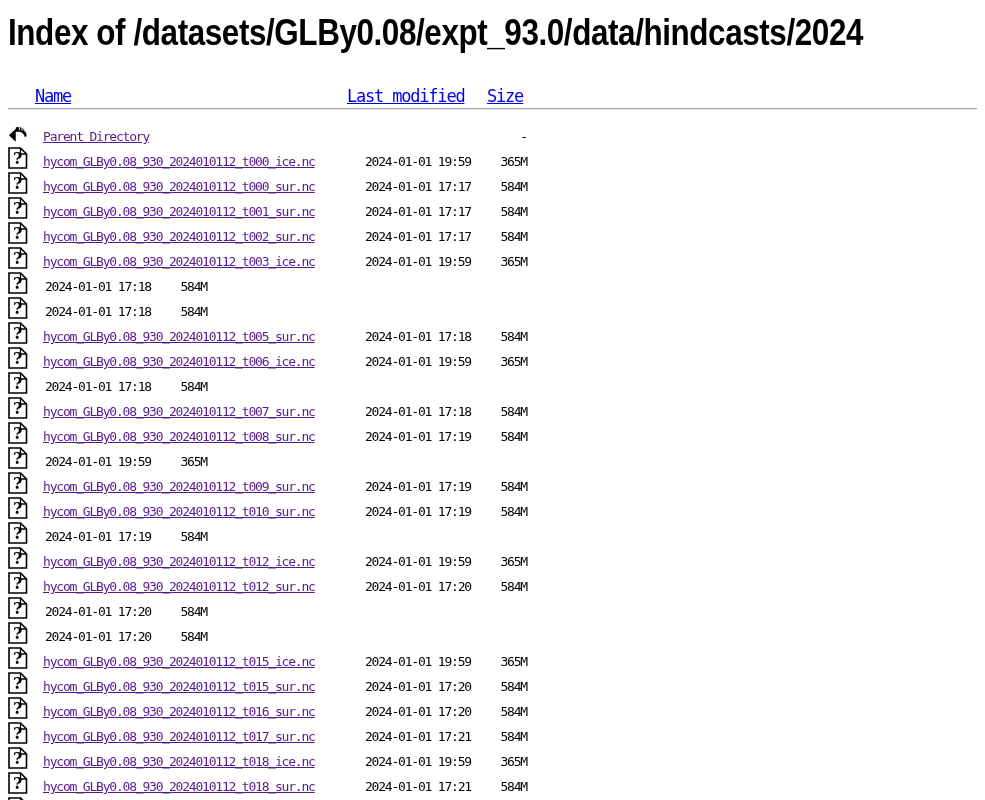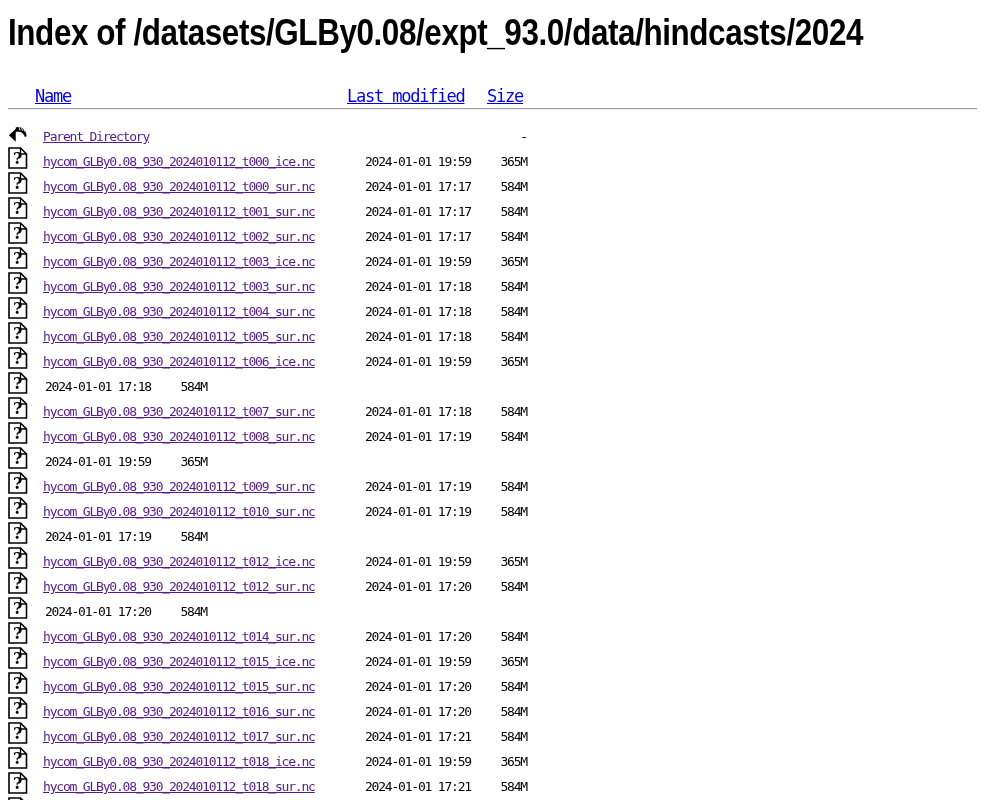--- a/index.html
+++ b/index.html
@@ -127,36 +127,30 @@
     <span class="c-date">2024-01-01 19:59</span>
     <span class="c-size">365M</span>
   </div>
 
   <div class="row">
     <svg class="icon" viewBox="0 0 20 22">
       <path d="M1 1 H12.5 L18.5 7 V21 H1 Z" fill="#fff" stroke="#000" stroke-width="1.6"></path>
       <path d="M12.5 1 V7 H18.5" fill="none" stroke="#000" stroke-width="1.3"></path>
       <text x="9" y="17" text-anchor="middle" font-family="'DejaVu Serif',serif" font-weight="bold" font-size="16" fill="#000">?</text>
     </svg>
-    <span class="c-name">
-      <a href="#" class="file">hycom_GLBy0.08_930_2024010112_t003_sur.nc</a>
-    </span>
-    <span class="c-date">2024-01-01 17:18</span>
-    <span class="c-size">584M</span>
-  </div>
-
-  <div class="row">
-    <svg class="icon" viewBox="0 0 20 22">
-      <path d="M1 1 H12.5 L18.5 7 V21 H1 Z" fill="#fff" stroke="#000" stroke-width="1.6"></path>
-      <path d="M12.5 1 V7 H18.5" fill="none" stroke="#000" stroke-width="1.3"></path>
-      <text x="9" y="17" text-anchor="middle" font-family="'DejaVu Serif',serif" font-weight="bold" font-size="16" fill="#000">?</text>
-    </svg>
-    <span class="c-name">
-      <a href="#" class="file">hycom_GLBy0.08_930_2024010112_t004_sur.nc</a>
-    </span>
+    <span class="c-date">2024-01-01 17:18</span>
+    <span class="c-size">584M</span>
+  </div>
+
+  <div class="row">
+    <svg class="icon" viewBox="0 0 20 22">
+      <path d="M1 1 H12.5 L18.5 7 V21 H1 Z" fill="#fff" stroke="#000" stroke-width="1.6"></path>
+      <path d="M12.5 1 V7 H18.5" fill="none" stroke="#000" stroke-width="1.3"></path>
+      <text x="9" y="17" text-anchor="middle" font-family="'DejaVu Serif',serif" font-weight="bold" font-size="16" fill="#000">?</text>
+    </svg>
     <span class="c-date">2024-01-01 17:18</span>
     <span class="c-size">584M</span>
   </div>
 
   <div class="row">
     <svg class="icon" viewBox="0 0 20 22">
       <path d="M1 1 H12.5 L18.5 7 V21 H1 Z" fill="#fff" stroke="#000" stroke-width="1.6"></path>
       <path d="M12.5 1 V7 H18.5" fill="none" stroke="#000" stroke-width="1.3"></path>
       <text x="9" y="17" text-anchor="middle" font-family="'DejaVu Serif',serif" font-weight="bold" font-size="16" fill="#000">?</text>
     </svg>
@@ -297,23 +291,20 @@
     <span class="c-date">2024-01-01 17:20</span>
     <span class="c-size">584M</span>
   </div>
 
   <div class="row">
     <svg class="icon" viewBox="0 0 20 22">
       <path d="M1 1 H12.5 L18.5 7 V21 H1 Z" fill="#fff" stroke="#000" stroke-width="1.6"></path>
       <path d="M12.5 1 V7 H18.5" fill="none" stroke="#000" stroke-width="1.3"></path>
       <text x="9" y="17" text-anchor="middle" font-family="'DejaVu Serif',serif" font-weight="bold" font-size="16" fill="#000">?</text>
     </svg>
-    <span class="c-name">
-      <a href="#" class="file">hycom_GLBy0.08_930_2024010112_t014_sur.nc</a>
-    </span>
     <span class="c-date">2024-01-01 17:20</span>
     <span class="c-size">584M</span>
   </div>
 
   <div class="row">
     <svg class="icon" viewBox="0 0 20 22">
       <path d="M1 1 H12.5 L18.5 7 V21 H1 Z" fill="#fff" stroke="#000" stroke-width="1.6"></path>
       <path d="M12.5 1 V7 H18.5" fill="none" stroke="#000" stroke-width="1.3"></path>
       <text x="9" y="17" text-anchor="middle" font-family="'DejaVu Serif',serif" font-weight="bold" font-size="16" fill="#000">?</text>
     </svg>

